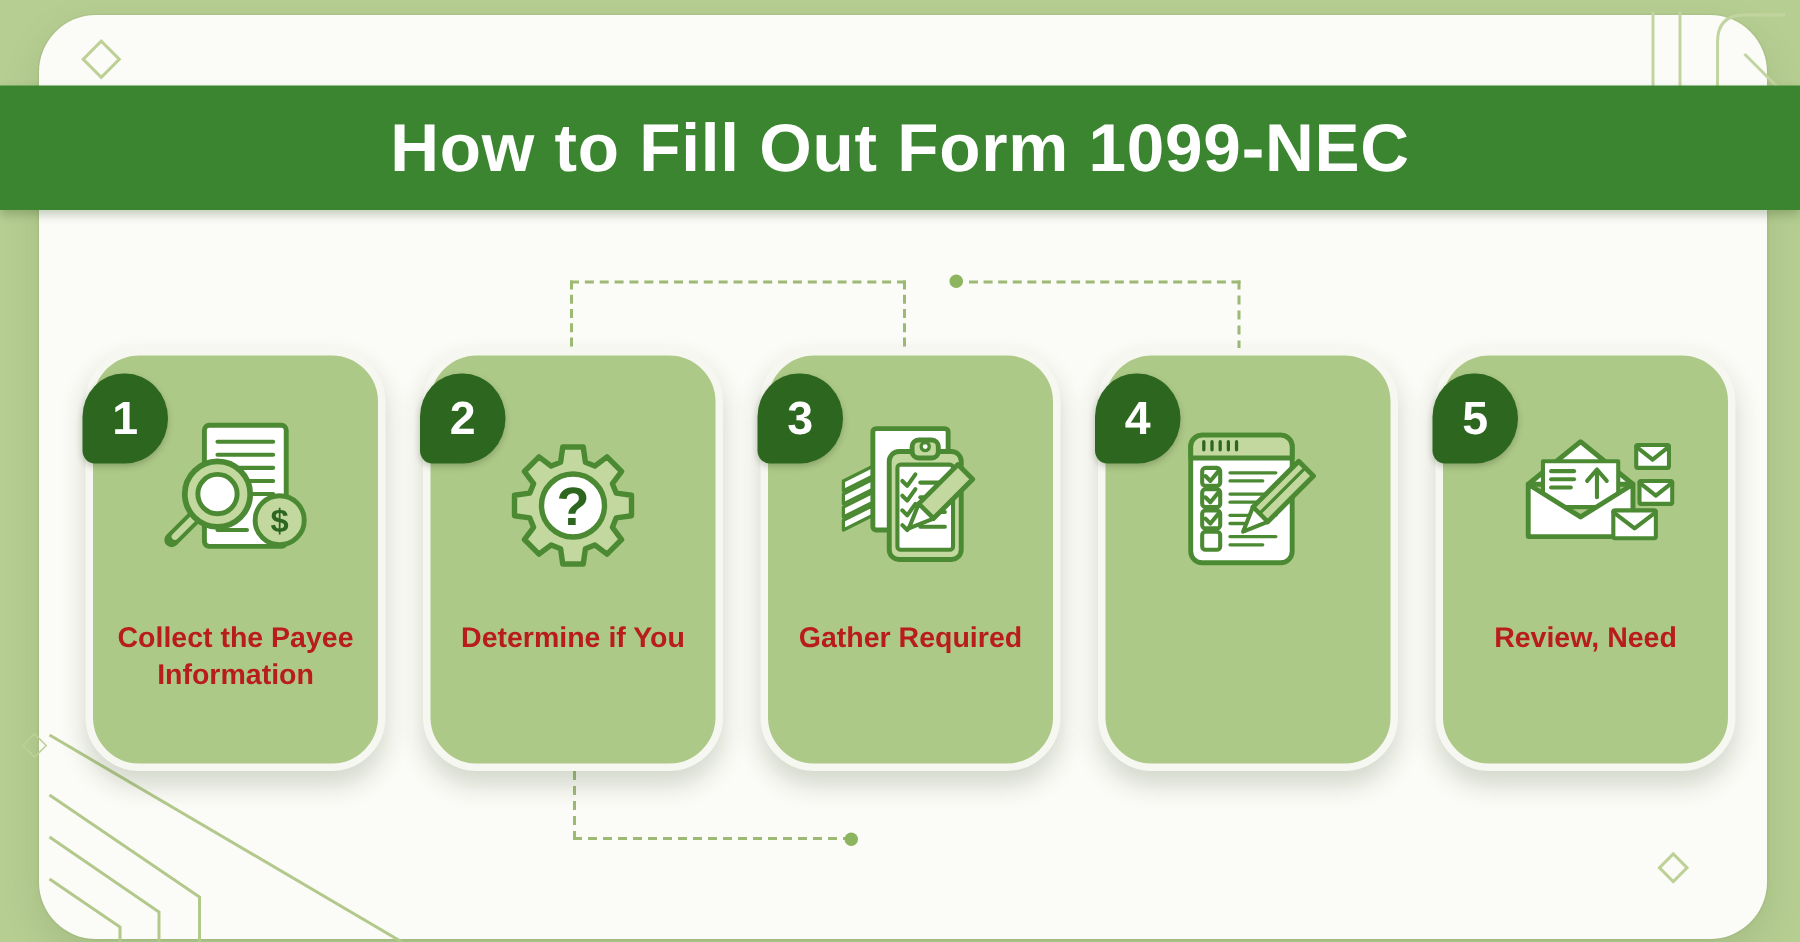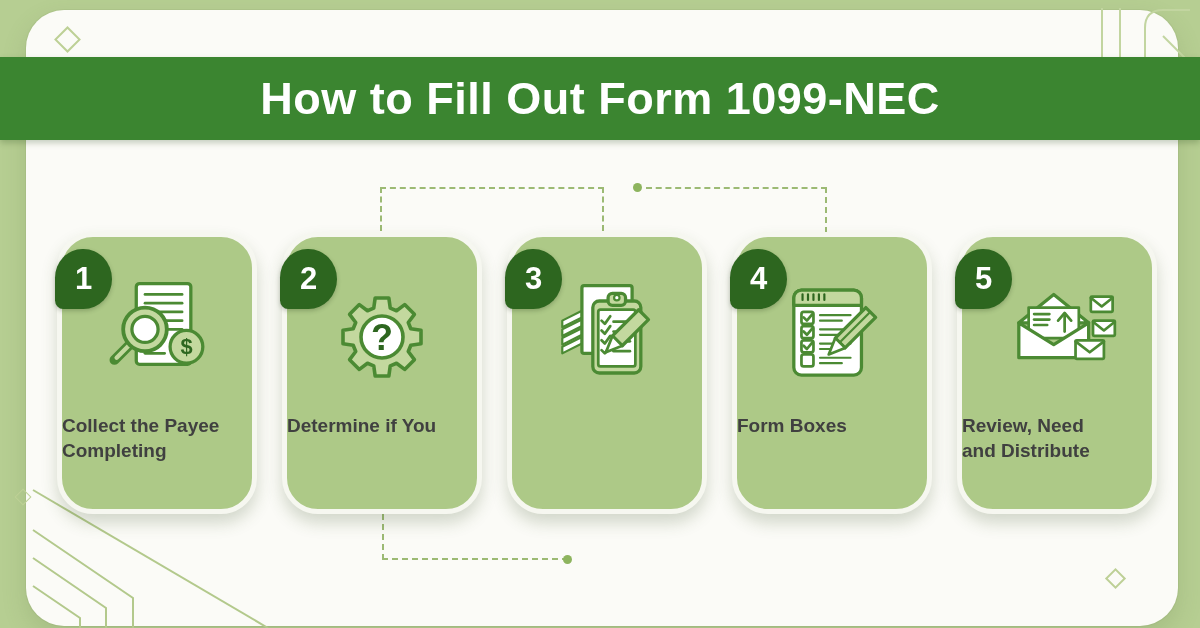--- a/index.html
+++ b/index.html
@@ -65,21 +65,22 @@
     position: absolute;
     left: 50%; top: 40px;
     width: 120px; height: 120px;
     transform: translateX(-50%);
   }
   .icon-box svg { width: 100%; height: 100%; display: block; }
 
   .label {
     position: absolute;
     left: 0; top: 176px; width: 100%;
-    color: #404040;
+    text-align: center;
+    color: #b91c1c;
     font-size: 19px; font-weight: 700;
     line-height: 1.32;
   }
   .label span { display: block; }
 
   
   .dot-rect-top {
     position: absolute; left: 380px; top: 187px; width: 224px; height: 44px;
     border-top: 2px dashed #9cba74;
     border-left: 2px dashed #9cba74;
@@ -168,21 +169,21 @@
           <line x1="29" y1="63" x2="18" y2="74" stroke="#c3d89e" stroke-width="4"></line>
           <circle cx="44" cy="48" r="20" fill="#c3d89e" stroke-width="3.5"></circle>
           <circle cx="44" cy="48" r="12" fill="#ffffff" stroke-width="3"></circle>
           <circle cx="82" cy="64" r="15" fill="#c3d89e" stroke-width="3"></circle>
         </g>
         <text x="82" y="71" text-anchor="middle" font-size="20" font-weight="bold" fill="#2d661f">$</text>
       </svg>
     </div>
     <div class="label">
       <span>Collect the Payee</span>
-      <span>Completing</span>
+      <span>Information</span>
     </div>
   </div>
 
   <div class="card c2">
     <div class="badge">2</div>
     <div class="icon-box">
       <svg viewBox="0 0 100 100">
         <polygon fill="#c3d89e" stroke="#4b8a33" stroke-width="3" stroke-linejoin="round" points="74,43.1 82.5,44.3 82.5,55.7 74,56.9 71.9,62.1 77,68.9 68.9,77 62.1,71.9 56.9,74 55.7,82.5 44.3,82.5 43.1,74 37.9,71.9 31.1,77 23,68.9 28.1,62.1 26,56.9 17.5,55.7 17.5,44.3 26,43.1 28.1,37.9 23,31.1 31.1,23 37.9,28.1 43.1,26 44.3,17.5 55.7,17.5 56.9,26 62.1,28.1 68.9,23 77,31.1 71.9,37.9"></polygon>
         <circle cx="50" cy="50" r="17.5" fill="#ffffff" stroke="#4b8a33" stroke-width="3"></circle>
         <text x="50" y="61" text-anchor="middle" font-size="30" font-weight="bold" fill="#2d661f">?</text>
@@ -218,20 +219,21 @@
             <line x1="61" y1="50" x2="76" y2="50"></line>
             <line x1="61" y1="59" x2="76" y2="59"></line>
             <line x1="61" y1="68" x2="76" y2="68"></line>
           </g>
           <polygon points="84,30 93,39 69,63 60,54" fill="#c3d89e" stroke-width="3"></polygon>
           <polygon points="60,54 69,63 54,69" fill="#ffffff" stroke-width="2.5"></polygon>
         </g>
       </svg>
     </div>
     <div class="label">
+      <span>Gather Required</span>
     </div>
   </div>
 
   <div class="card c4">
     <div class="badge">4</div>
     <div class="icon-box">
       <svg viewBox="0 0 110 110">
         <g stroke="#4b8a33" stroke-linecap="round" stroke-linejoin="round">
           <rect x="20" y="12" width="62" height="78" rx="7" fill="#ffffff" stroke-width="3"></rect>
           <path d="M27,12 h48 a7,7 0 0 1 7,7 v7 H20 v-7 a7,7 0 0 1 7,-7 Z" fill="#c3d89e" stroke-width="3"></path>
@@ -263,21 +265,20 @@
             <line x1="44" y1="74" x2="72" y2="74"></line>
               <line x1="44" y1="79" x2="64" y2="79"></line>
           </g>
           <polygon points="86,28 95,37 67,65 58,56" fill="#c3d89e" stroke-width="3"></polygon>
           <polygon points="58,56 67,65 52,71" fill="#ffffff" stroke-width="2.5"></polygon>
           <line x1="90" y1="32" x2="62" y2="60" stroke-width="2"></line>
         </g>
       </svg>
     </div>
     <div class="label">
-      <span>Form Boxes</span>
     </div>
   </div>
 
   <div class="card c5">
     <div class="badge">5</div>
     <div class="icon-box">
       <svg viewBox="0 0 110 110">
         <g stroke="#4b8a33" stroke-linecap="round" stroke-linejoin="round">
           <polygon points="20,42 52,16 84,42" fill="#ffffff" stroke-width="3"></polygon>
           <rect x="29" y="28" width="46" height="28" fill="#ffffff" stroke-width="2.5"></rect>
@@ -295,17 +296,16 @@
             <rect x="88" y="40" width="20" height="14" rx="1"></rect>
             <path d="M88,41 L98,49 L108,41" fill="none"></path>
             <rect x="72" y="58" width="26" height="17" rx="1"></rect>
             <path d="M72,59 L85,69 L98,59" fill="none"></path>
           </g>
         </g>
       </svg>
     </div>
     <div class="label">
       <span>Review, Need</span>
-      <span>and Distribute</span>
     </div>
   </div>
 
 </div>
 
 </body></html>

